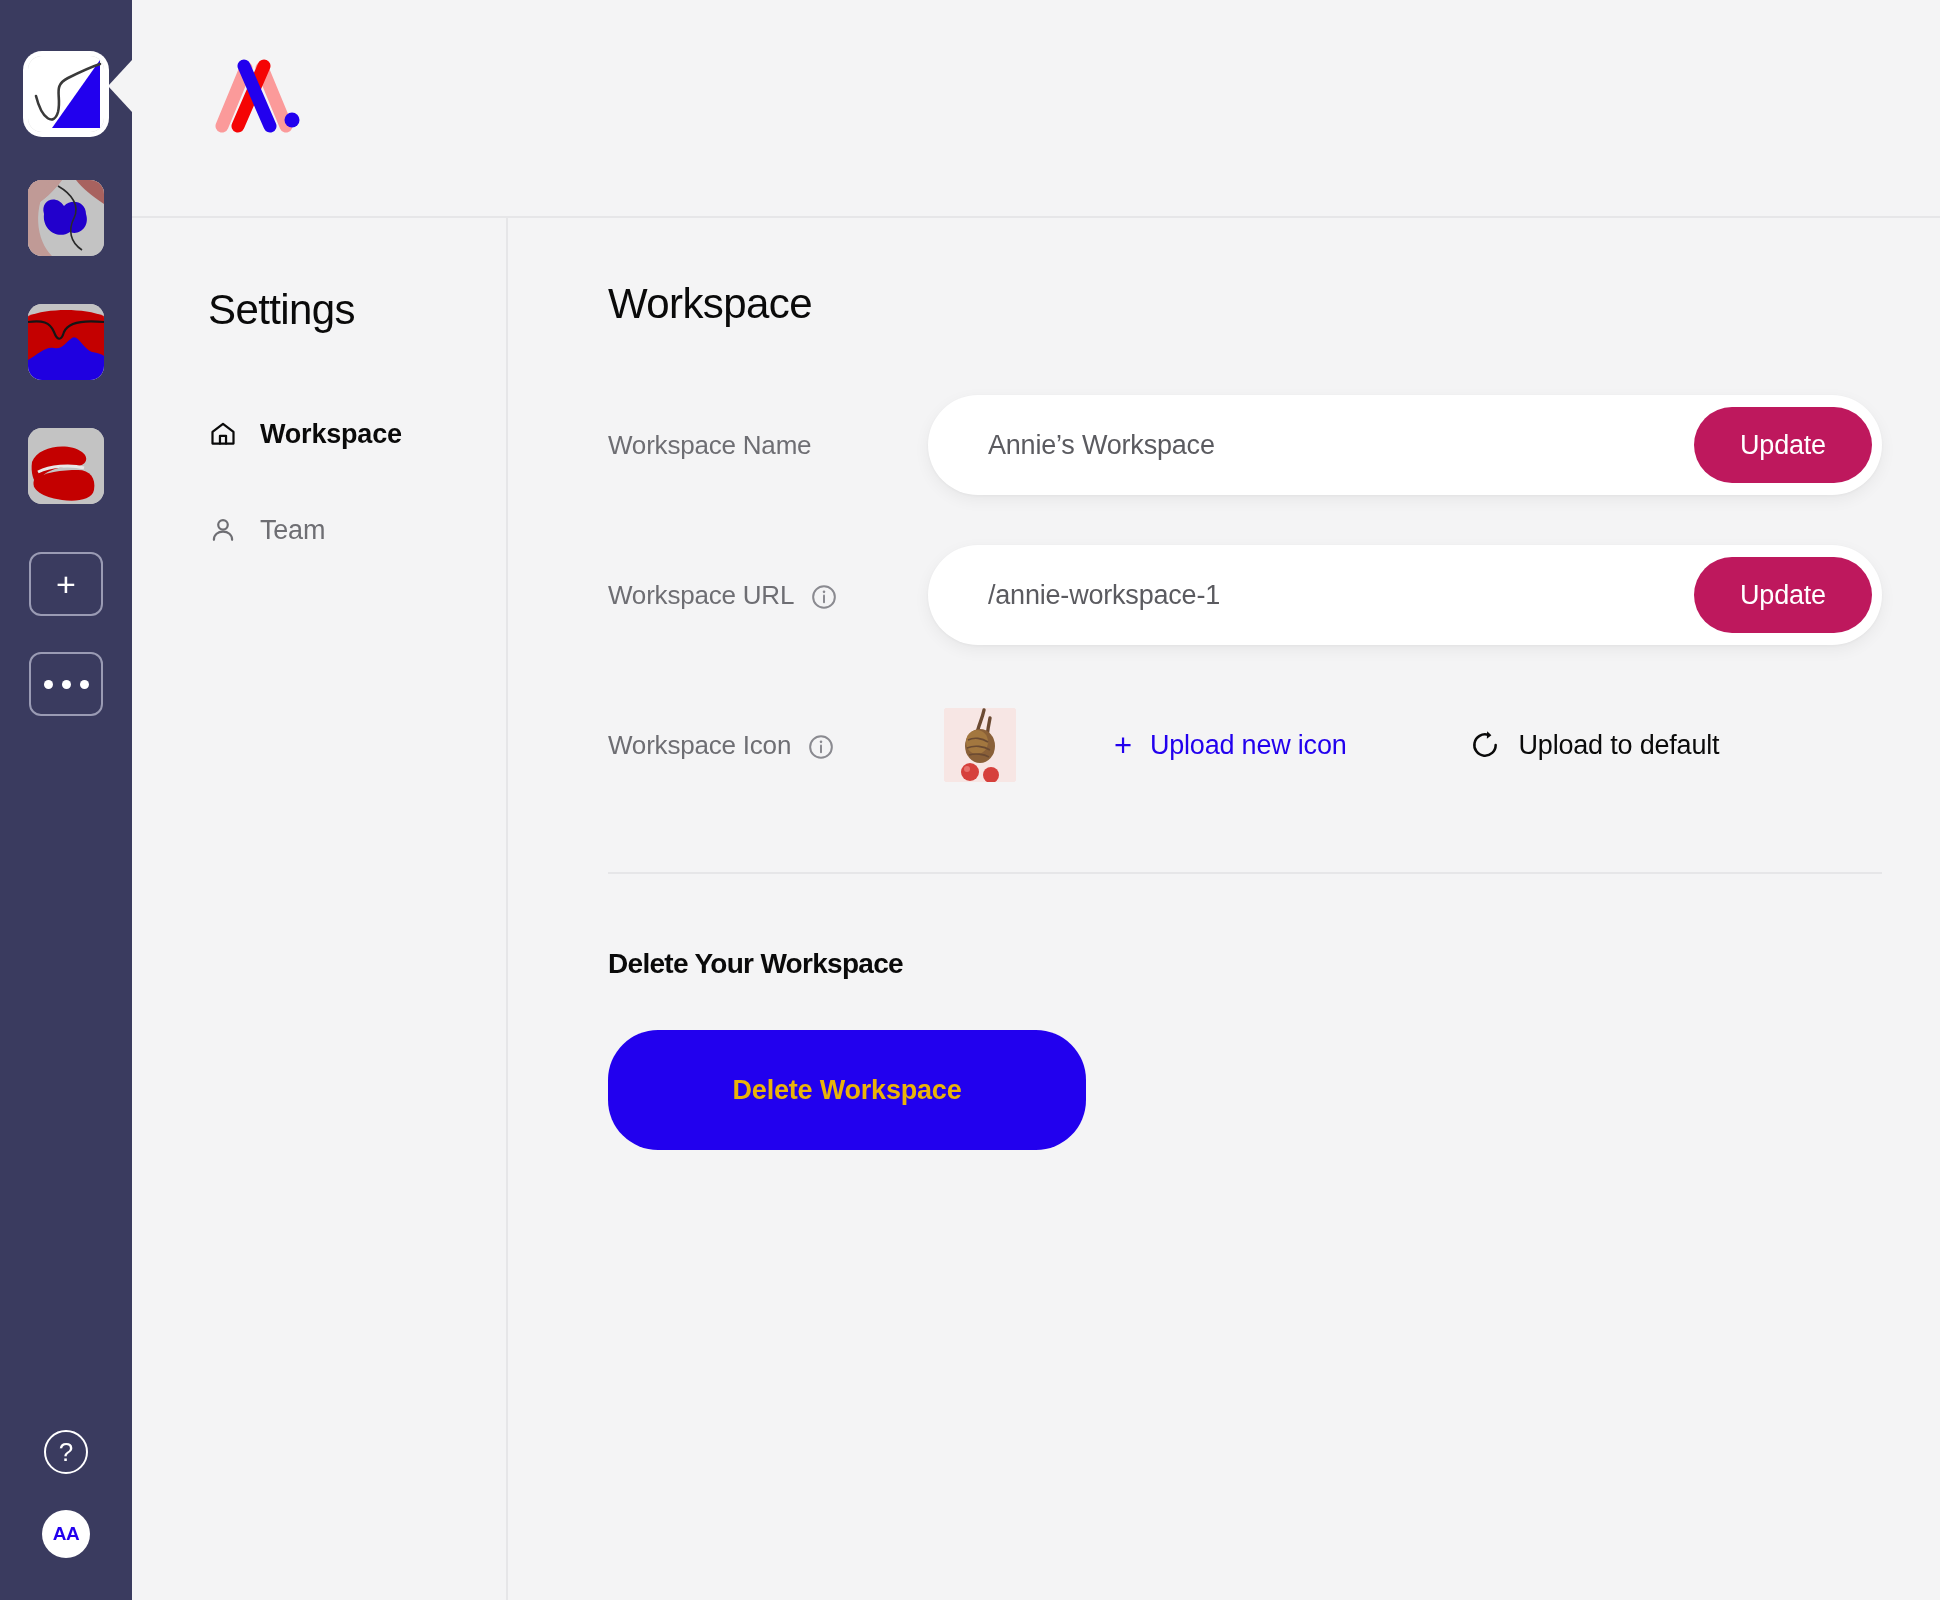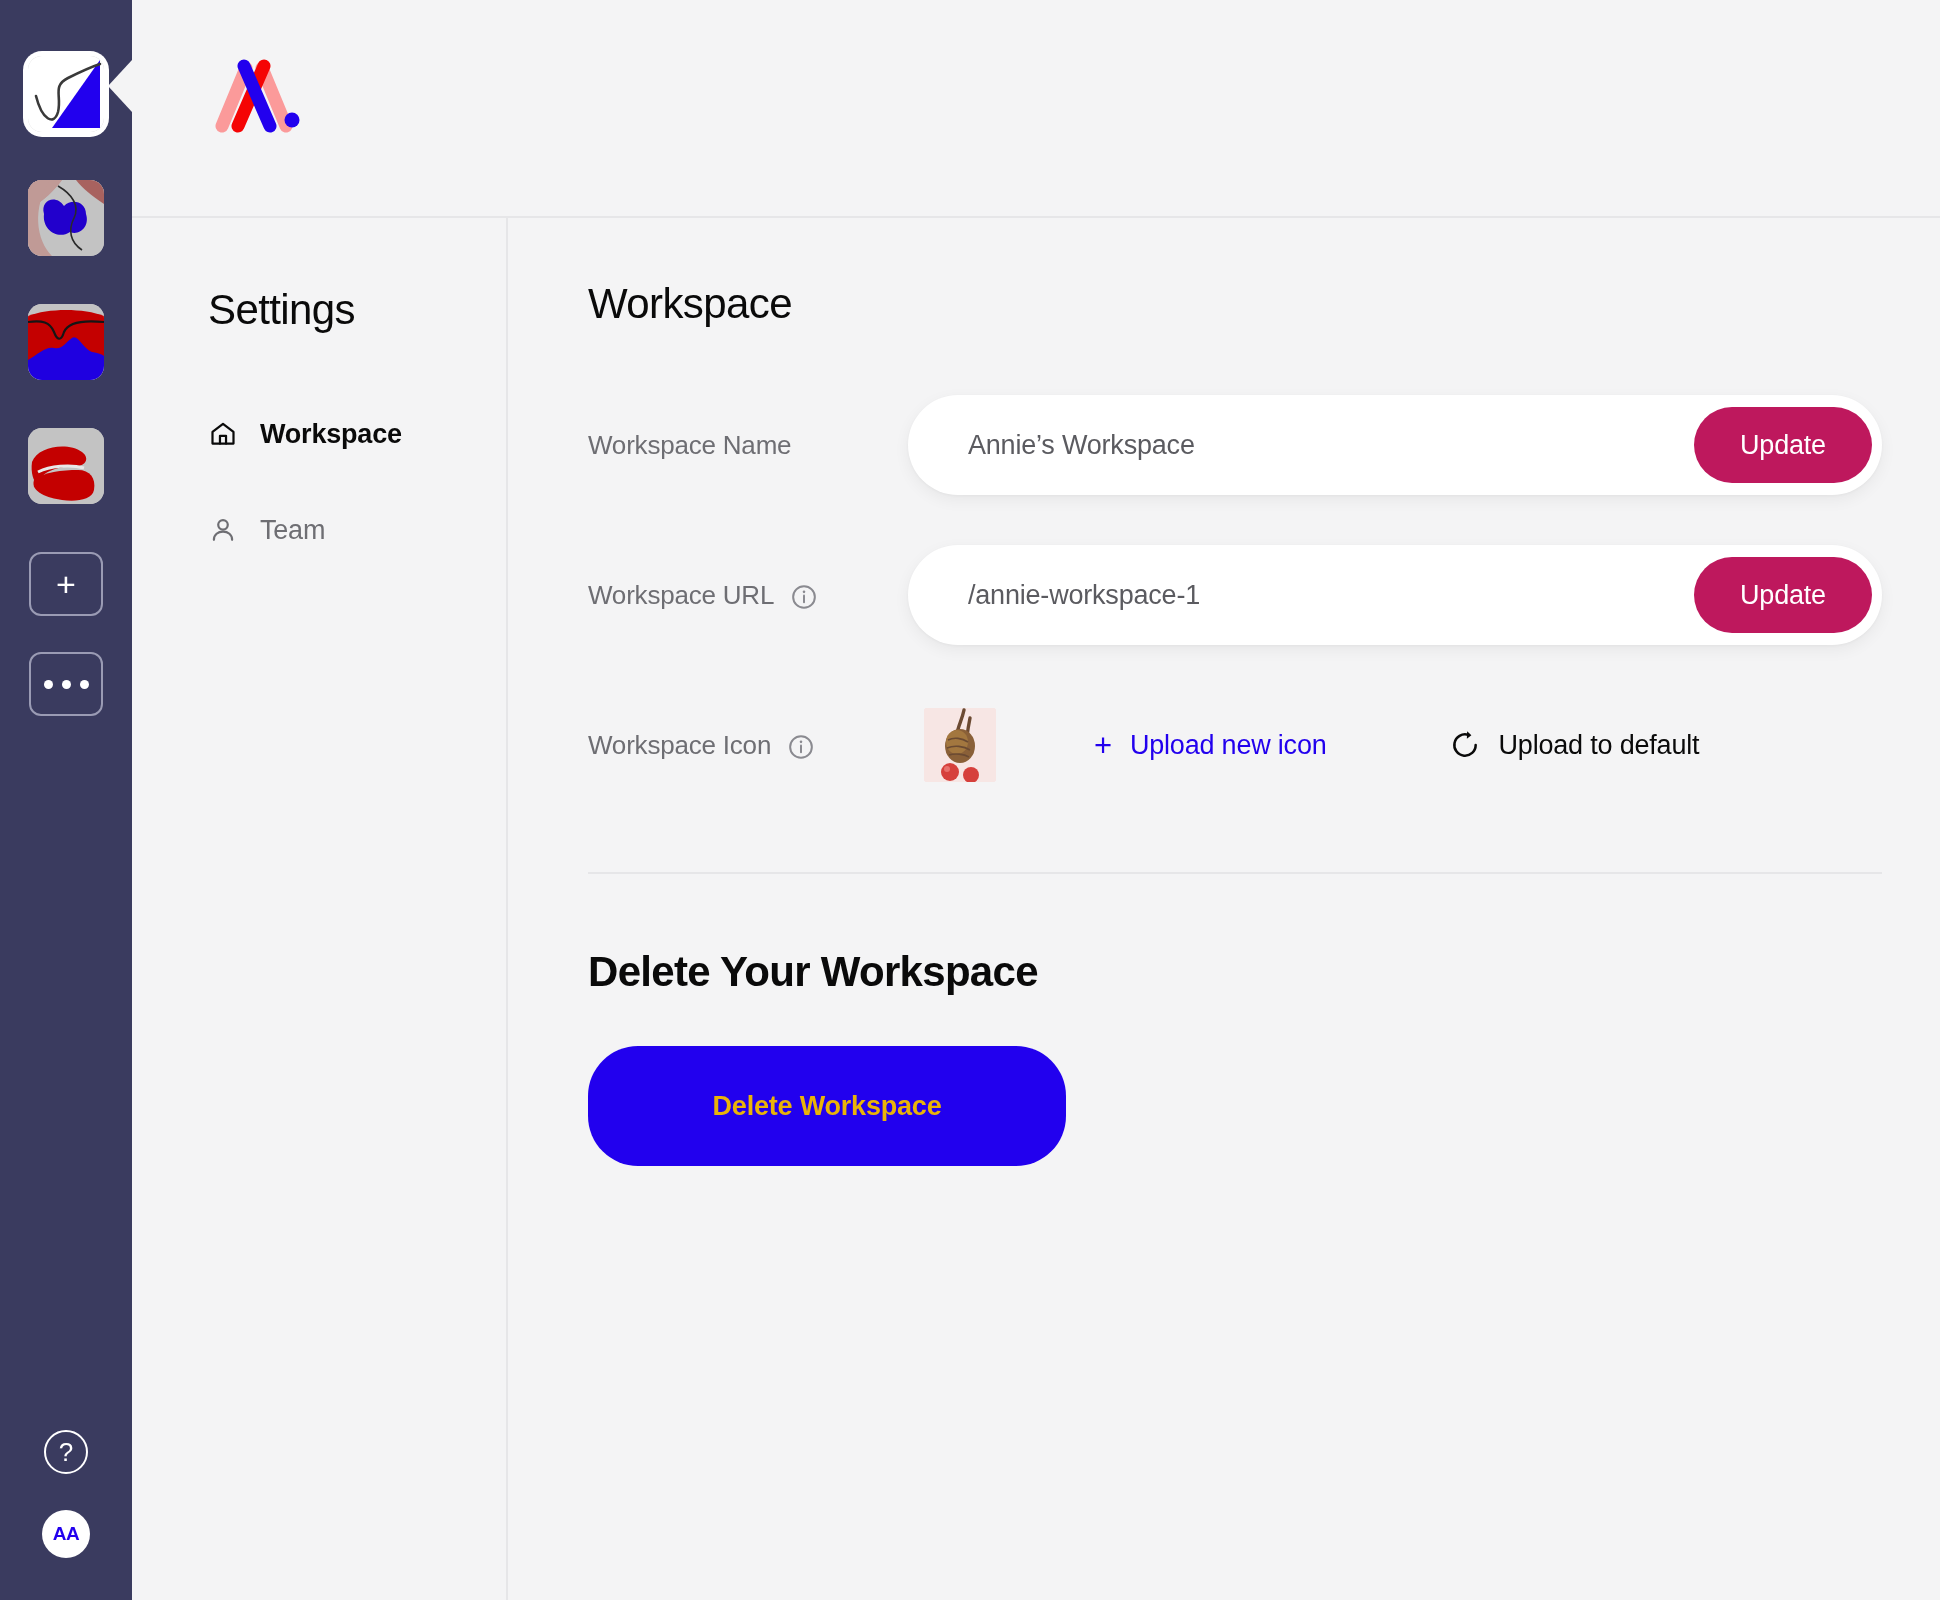--- a/index.html
+++ b/index.html
@@ -135,20 +135,21 @@
     align-items: flex-start;
     padding-left: 76px;
     padding-top: 48px;
   }
   .brand-logo { width: 92px; height: 86px; display: block; }
 
   .body-row {
     flex: 1;
     display: flex;
     min-height: 0;
+    gap: 20px;
   }
 
   
   .settings-nav {
     width: 376px;
     min-width: 376px;
     border-right: 2px solid #e6e6e8;
     padding: 68px 0 0 76px;
   }
   .settings-title {
@@ -287,21 +288,21 @@
   .revert-ico { width: 32px; height: 32px; display: block; color: #0a0a0a; }
 
   .divider {
     height: 2px;
     background: #e6e6e8;
     margin: 72px 0 0 0;
     max-width: 1296px;
   }
 
   .danger-title {
-    font-size: 42px;
+    font-size: 28px;
     font-weight: 700;
     color: #0a0a0a;
     letter-spacing: -0.7px;
     margin-top: 74px;
     margin-bottom: 50px;
   }
   .delete-btn {
     width: 478px;
     height: 120px;
     border-radius: 50px;

